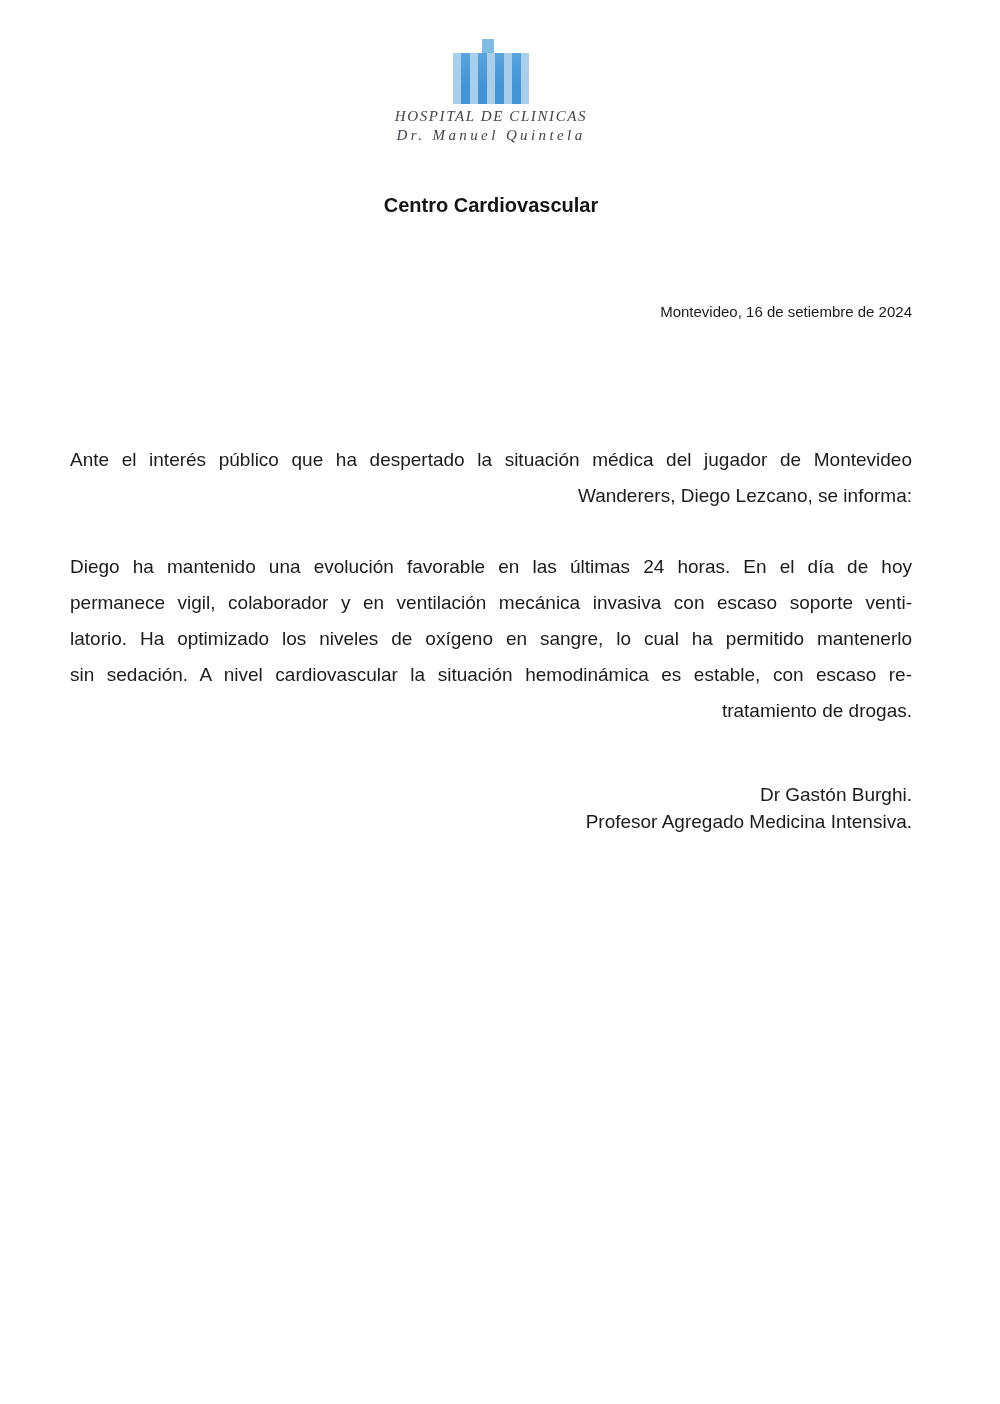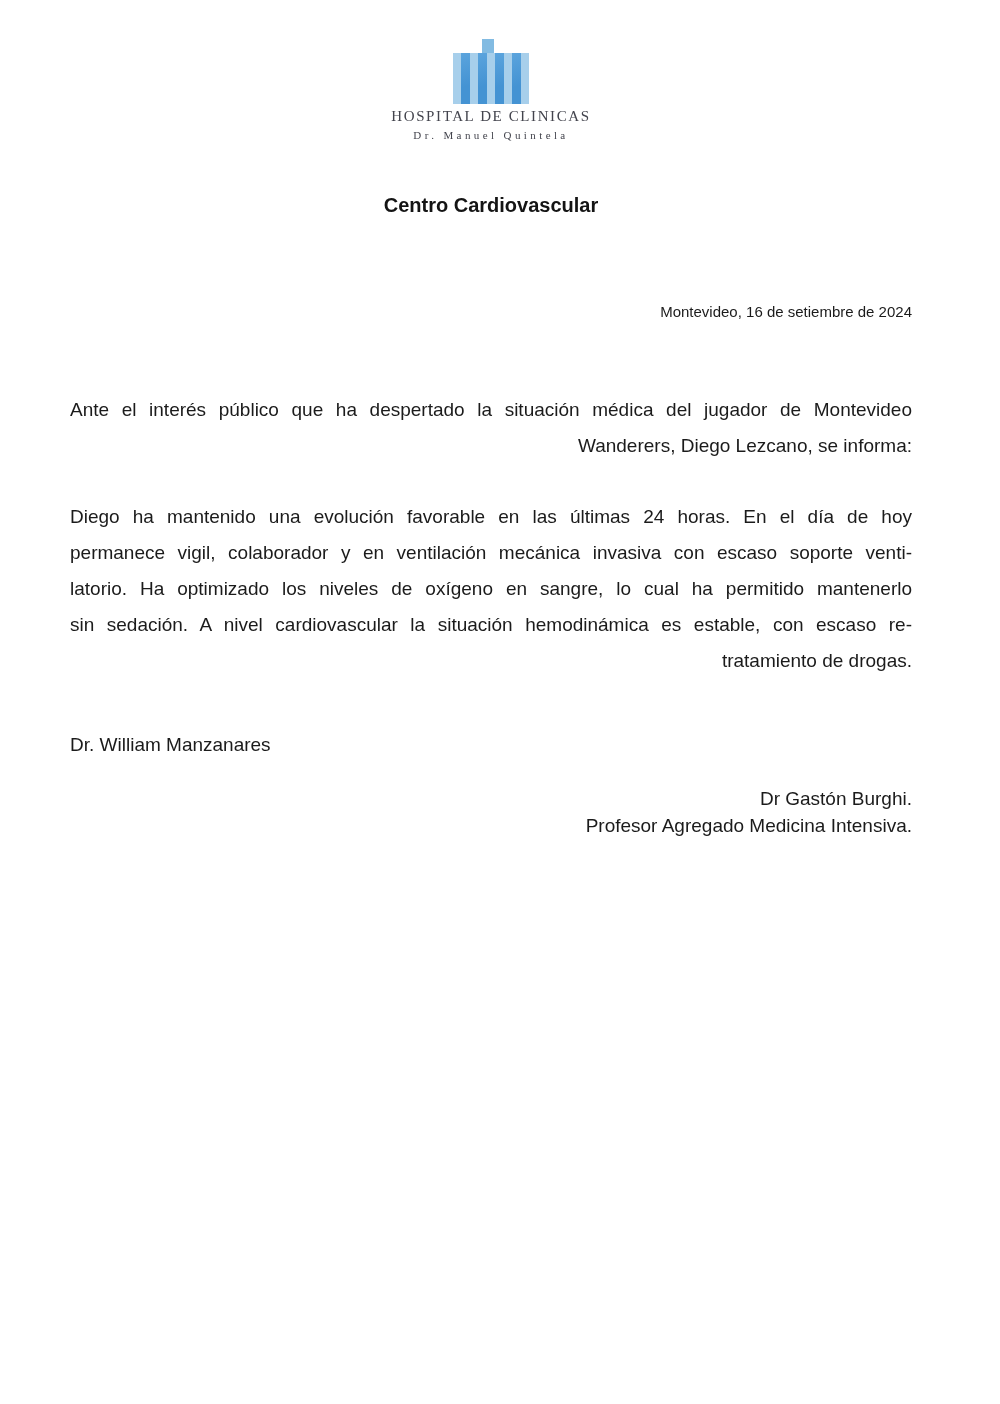--- a/index.html
+++ b/index.html
@@ -8,21 +8,21 @@
     width:1000px; height:1404px;
     margin:0 auto;
     background: var(--page-bg, #ffffff);
     font-family:"Liberation Sans", sans-serif;
     color: var(--text, #1b1b1b);
     overflow:hidden;
   }
   .content { padding:0 88px 0 70px; }
 
   
-  header { text-align:center; }
+  header { text-align:center;font-style:italic; }
   .logo { padding-top:39px; display:flex; flex-direction:column; align-items:center; }
   .logo-tab {
     width:12px; height:14px;
     background: var(--tab-blue, #82bbe2);
     transform: translateX(-3px);
   }
   .logo-rect { width:76px; height:51px; display:flex; }
   .logo-rect span { flex:1 1 0; background: var(--stripe-light, #a7cfeb); }
   .logo-rect span:nth-child(even) {
     background: linear-gradient(165deg, var(--stripe-dark-hi, #5ba4dd) 0%, var(--stripe-dark, #4493d3) 65%);
@@ -30,42 +30,42 @@
   .logo-name {
     margin-top:4px;
     font-family:"Liberation Serif", serif;
     font-size:15px; letter-spacing:1.6px;
     color: var(--logo-text, #43444d);
     line-height:17px;
   }
   .logo-sub {
     margin-top:1px;
     font-family:"Liberation Serif", serif;
-    font-size:11px; letter-spacing:3.4px;
+    font-size:15px; letter-spacing:3.4px;
     color: var(--logo-text, #43444d);
     line-height:18px;
   }
 
   
   .title {
     margin:42px 0 0 0;
     text-align:center;
     font-size:20px; font-weight:bold;
     line-height:39px;
     color:#141414;
   }
   .dateline {
     margin-top:75px;
     text-align:right;
     font-size:15px;
     line-height:23px;
   }
 
   
-  .body { margin-top:69px; font-size:19px; }
+  .body { margin-top:119px; font-size:19px; }
   .para { margin:0; }
   .ln { line-height:36px;text-align:right; }
   .jf { text-align:justify; text-align-last:justify; }
   .para-gap   { margin-top:35px; }
   .para-small-gap { margin-top:26px; }
 
   
   .sig { margin-top:52px; font-size:19px; line-height:27px; }
   .sig2 { margin-top:27px;text-align:right; }
 </style>
@@ -112,21 +112,20 @@
         <div class="ln jf">latorio. Ha optimizado los niveles de oxígeno en sangre, lo cual ha permitido mantenerlo</div>
         <div class="ln jf">sin sedación. A nivel cardiovascular la situación hemodinámica es estable, con escaso re-</div>
         <div class="ln">tratamiento de drogas.</div>
       </div>
 
 
     </main>
 
     <footer>
       <div class="sig">
-        <div>Dr. William Manzanares</div>
       </div>
       <div class="sig sig2">
         <div>Dr Gastón Burghi.</div>
         <div>Profesor Agregado Medicina Intensiva.</div>
       </div>
     </footer>
 
   </div>
 </div>
 

